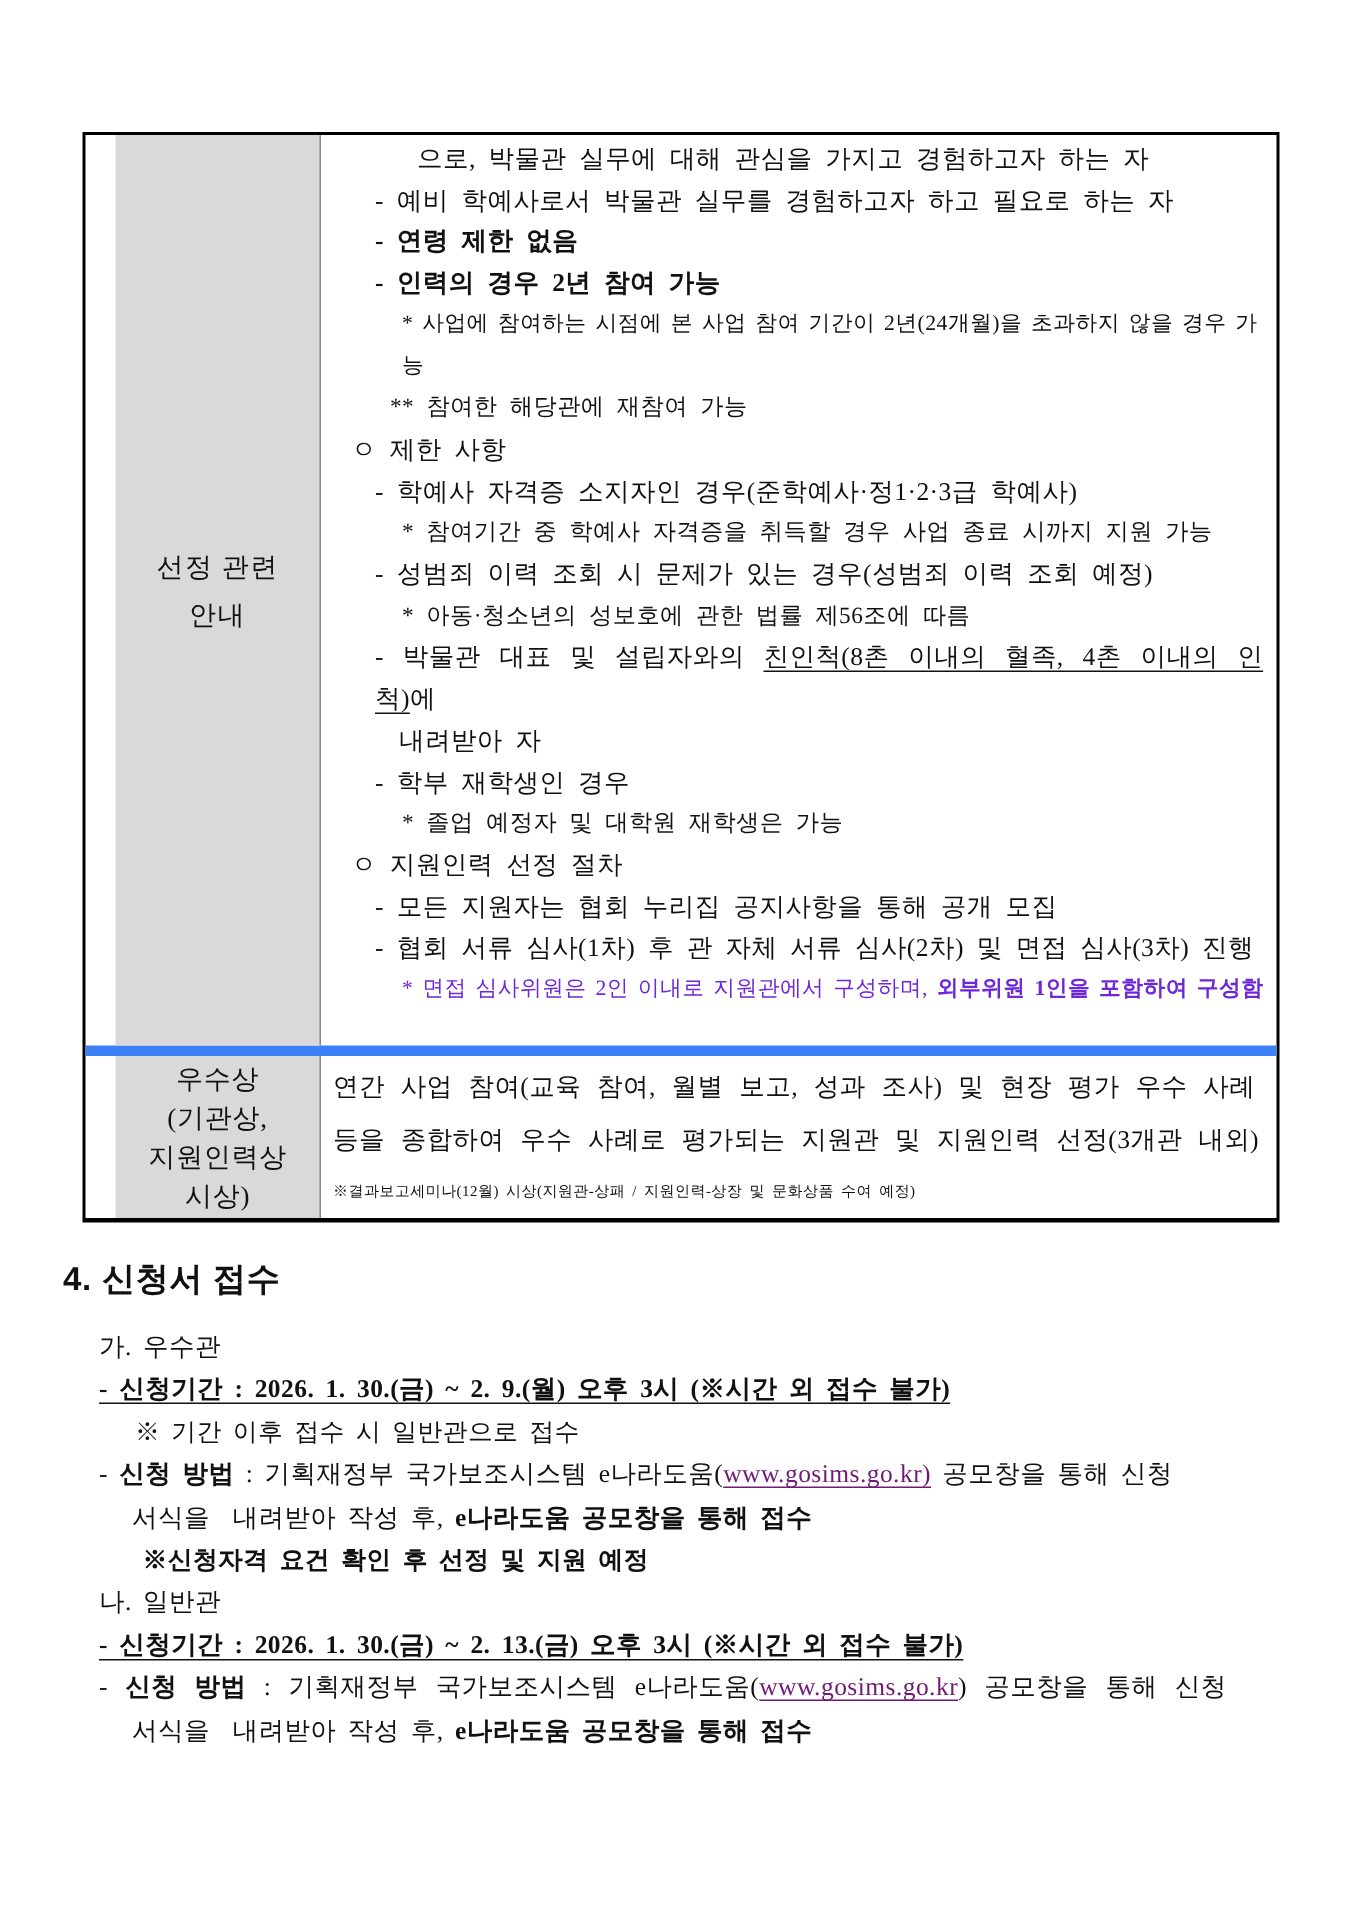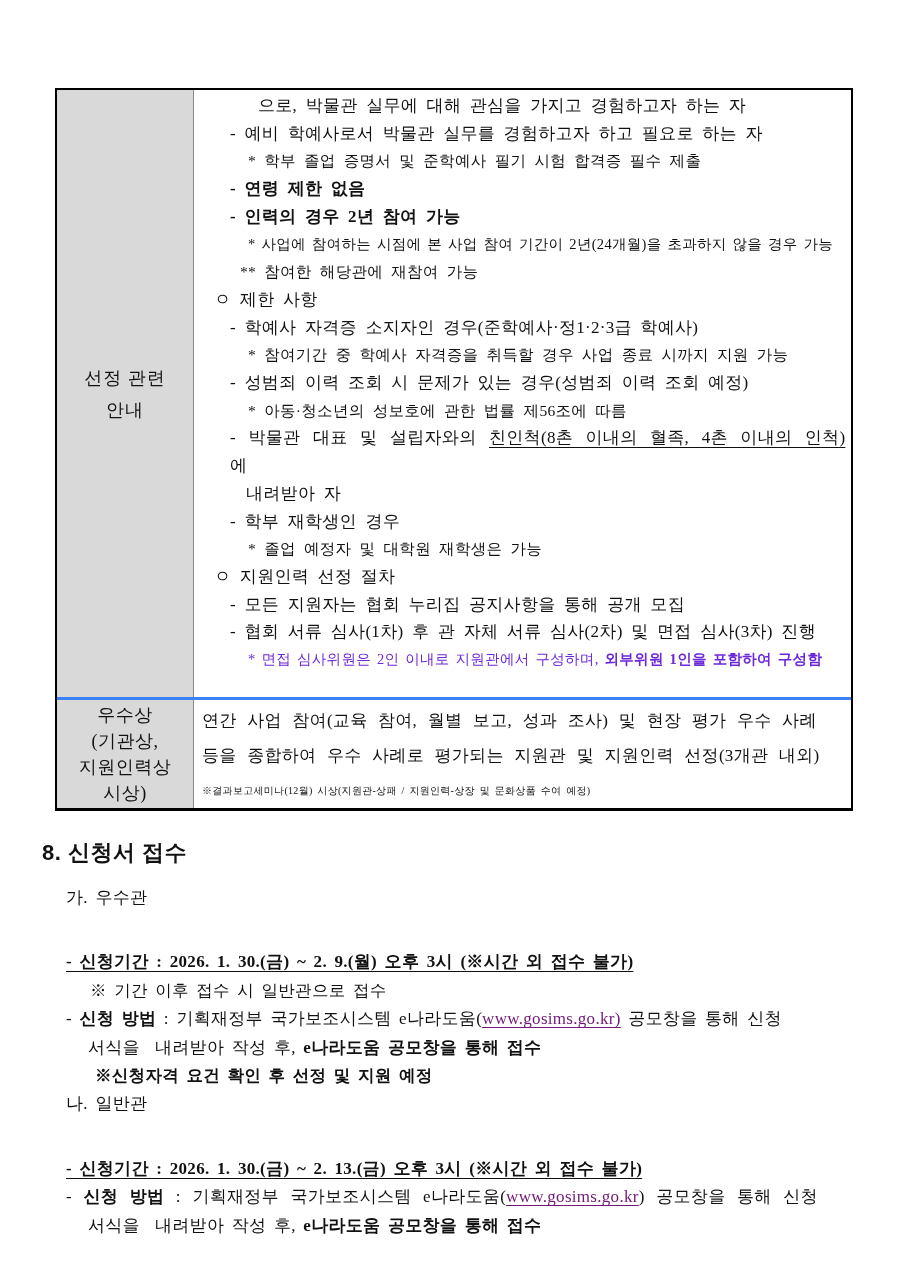--- a/index.html
+++ b/index.html
@@ -10,26 +10,27 @@
     color:#111111; overflow:hidden;
   }
 
   
   .doc-table {
     position:absolute; left:55px; top:88px; width:798px;
     border:2px solid #000; border-bottom-width:3px;
     background:#fff;
   }
   .trow { display:flex; }
-  .trow + .trow { border-top:3px solid #3b82f6; }
+  .trow + .trow { border-top:7px solid #3b82f6; }
   .th-cell {
     width:137px; min-width:137px; background:#d9d9d9;
     border-right:1px solid #8a8a8a;
     display:flex; flex-direction:column; justify-content:center; align-items:center;
     text-align:center;
+    margin-left:20px;
   }
   .r1 .th-cell { font-size:18px; line-height:32px; letter-spacing:1px; }
   .r2 .th-cell { font-size:18px; line-height:26px; letter-spacing:0.5px; padding:2px 0; }
   .td-cell { flex:1; padding:2px 4px 0 8px; overflow:hidden; }
   .r1 .td-cell { height:607px; }
   .r2 .td-cell { padding-top:3px; height:105px; }
 
   
   .ln { white-space:pre-wrap; font-size:17px; line-height:27.7px;
         word-spacing:4px; letter-spacing:0.3px; }
@@ -55,40 +56,39 @@
     font-weight:bold; font-size:22px; line-height:30px; letter-spacing:0.5px;
     margin-bottom:16px;
   }
   .s3-line { white-space:pre-wrap; font-size:17px; line-height:28.4px;
              word-spacing:3px; letter-spacing:0.3px; }
   .s3-ind1 { padding-left:24px; }   
   .s3-ind2 { padding-left:48px; }   
   .s3-ind2b{ padding-left:46px; }   
   .s3-ind3 { padding-left:53px; }   
   .s3-note { font-size:16.5px; }
-  .u-bold  { font-weight:bold; text-decoration:underline; text-underline-offset:4px;margin-top:36px; }
+  .u-bold  { font-weight:bold; text-decoration:underline; text-underline-offset:4px; }
   .lnk { color:#701a75; text-decoration:underline; text-underline-offset:3px; cursor:pointer; }
   .wsp7 { word-spacing:7px; }
 </style>
 </head>
 <body>
 
 <div class="page">
 
   <div class="doc-table">
 
     <div class="trow r1">
       <div class="th-cell">
         <div>선정 관련</div>
         <div>안내</div>
       </div>
       <div class="td-cell">
         <div class="ln ind4">으로, 박물관 실무에 대해 관심을 가지고 경험하고자 하는 자</div>
         <div class="ln ind2">- 예비 학예사로서 박물관 실무를 경험하고자 하고 필요로 하는 자</div>
-        <div class="ln ind3 sm">* 학부 졸업 증명서 및 준학예사 필기 시험 합격증 필수 제출</div>
         <div class="ln ind2 b">- 연령 제한 없음</div>
         <div class="ln ind2 b">- 인력의 경우 2년 참여 가능</div>
         <div class="ln ind3 xs">* 사업에 참여하는 시점에 본 사업 참여 기간이 2년(24개월)을 초과하지 않을 경우 가능</div>
         <div class="ln ind3b sm">** 참여한 해당관에 재참여 가능</div>
         <div class="ln ind1">ㅇ 제한 사항</div>
         <div class="ln ind2">- 학예사 자격증 소지자인 경우(준학예사·정1·2·3급 학예사)</div>
         <div class="ln ind3 sm">* 참여기간 중 학예사 자격증을 취득할 경우 사업 종료 시까지 지원 가능</div>
         <div class="ln ind2">- 성범죄 이력 조회 시 문제가 있는 경우(성범죄 이력 조회 예정)</div>
         <div class="ln ind3 sm">* 아동·청소년의 성보호에 관한 법률 제56조에 따름</div>
         <div class="ln ind2 wsp8"><span>- 박물관 대표 및 설립자와의 </span><span class="uline">친인척(8촌 이내의 혈족, 4촌 이내의 인척)</span><span>에</span></div>
@@ -112,21 +112,21 @@
       </div>
       <div class="td-cell">
         <div class="ln">연간 사업 참여(교육 참여, 월별 보고, 성과 조사) 및 현장 평가 우수 사례</div>
         <div class="ln">등을 종합하여 우수 사례로 평가되는 지원관 및 지원인력 선정(3개관 내외)</div>
         <div class="ln c3">※결과보고세미나(12월) 시상(지원관-상패 / 지원인력-상장 및 문화상품 수여 예정)</div>
       </div>
     </div>
   </div>
 
   <div class="sec3">
-    <div class="s3-title">8. 신청서 접수</div>
+    <div class="s3-title">4. 신청서 접수</div>
 
     <div class="s3-line s3-ind1">가. 우수관</div>
     <div class="s3-line s3-ind1 u-bold">- 신청기간 : 2026. 1. 30.(금) ~ 2. 9.(월) 오후 3시 (※시간 외 접수 불가)</div>
     <div class="s3-line s3-ind2 s3-note">※ 기간 이후 접수 시 일반관으로 접수</div>
     <div class="s3-line s3-ind1"><span>- </span><span class="b">신청 방법</span><span> : 기획재정부 국가보조시스템 e나라도움(</span><span class="lnk">www.gosims.go.kr)</span><span> 공모창을 통해 신청</span></div>
     <div class="s3-line s3-ind2b"><span>서식을  내려받아 작성 후, </span><span class="b">e나라도움 공모창을 통해 접수</span></div>
     <div class="s3-line s3-ind3 s3-note b">※신청자격 요건 확인 후 선정 및 지원 예정</div>
 
     <div class="s3-line s3-ind1">나. 일반관</div>
     <div class="s3-line s3-ind1 u-bold">- 신청기간 : 2026. 1. 30.(금) ~ 2. 13.(금) 오후 3시 (※시간 외 접수 불가)</div>

